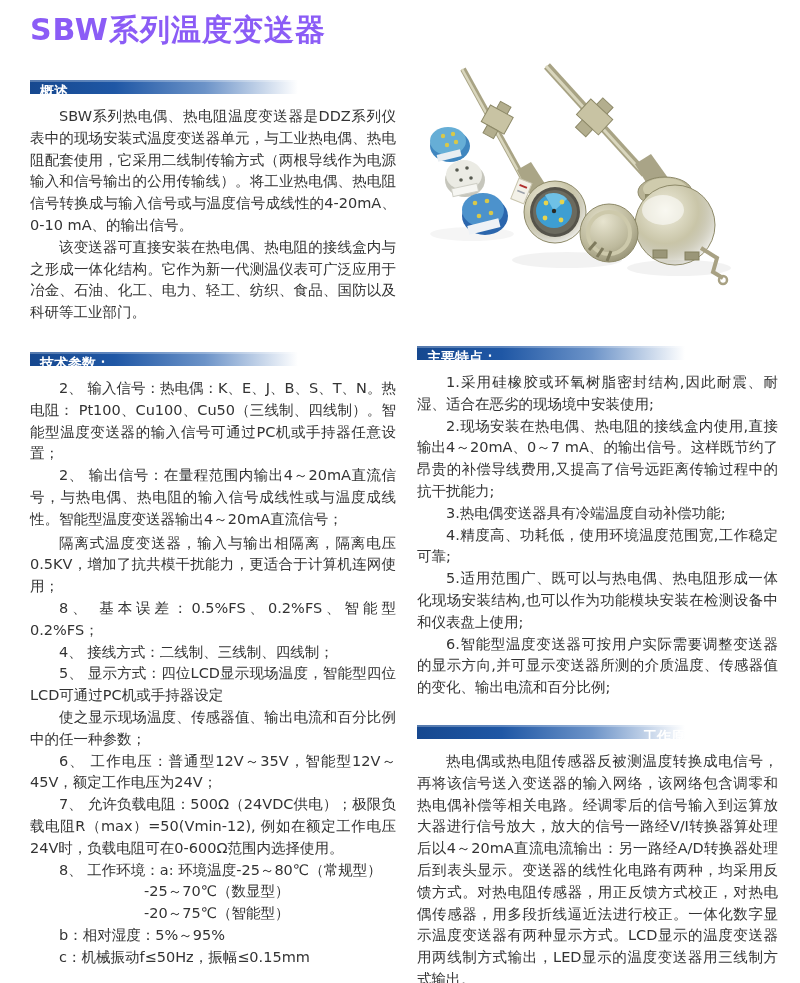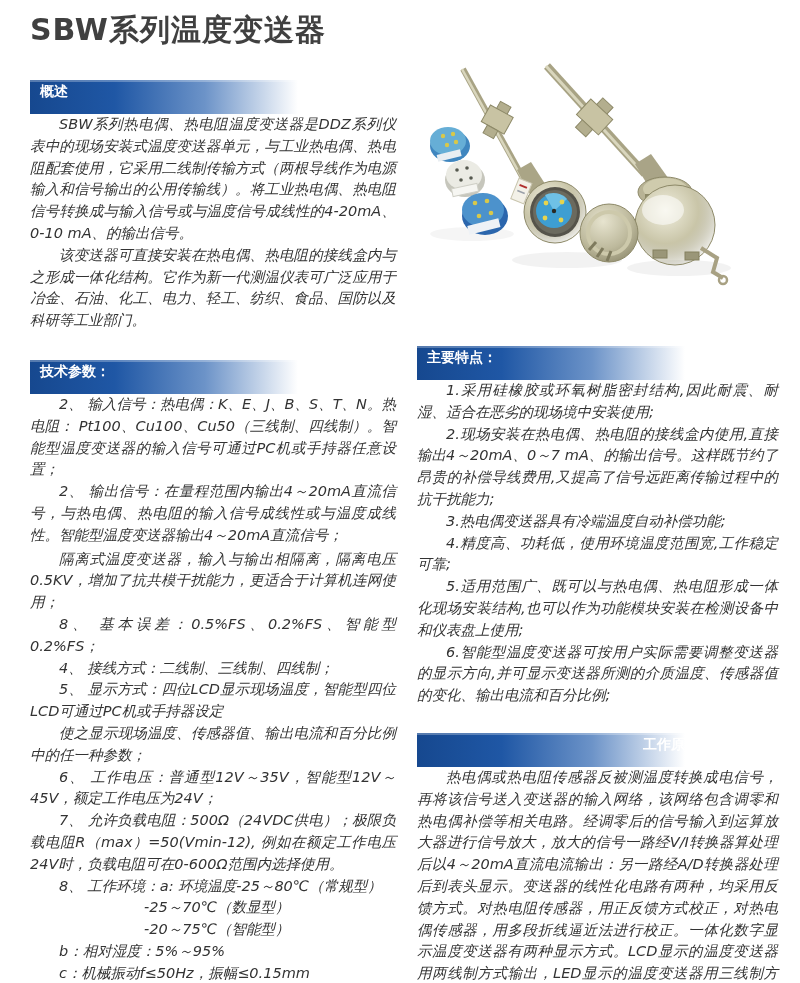--- a/index.html
+++ b/index.html
@@ -1,41 +1,41 @@
 <!DOCTYPE html>
 <html><head>
 <meta charset="utf-8">
 <style>
   * { margin:0; padding:0; box-sizing:border-box; }
   html,body { width:800px; height:983px; background:#ffffff; overflow:hidden; }
   body { position:relative; font-family:"DejaVu Sans","Liberation Sans",sans-serif; color:#333; }
 
   .title {
     position:absolute; left:30px; top:10px;
-    font-size:30px; font-weight:bold; color:#404040; letter-spacing:1px;
+    font-size:30px; font-weight:bold; color:#8b5cf6; letter-spacing:1px;
   }
 
   .col { position:absolute; }
   .col-left  { left:30px;  top:80px; width:366px; }
   .col-right { left:417px; top:52px; width:361px; }
 
   .bar {
-    width:282px; height:34px; line-height:22px;
-    padding-left:10px; 
+    width:282px; height:14px; line-height:22px;
+    padding-left:10px; margin-bottom:12px;
     font-size:14px; font-weight:bold; color:#ffffff;
     background:linear-gradient(90deg,#16488f 0%,#1f57a5 30%,#6c93c8 62%,#ffffff 95%);
     box-shadow: inset 0 2px 0 rgba(255,255,255,0.28);
   }
   .bar-tech      { margin-top:28px; }
   .bar-features  { margin-top:16px; }
   .bar-principle { margin-top:26px;text-align:right; }
 
   .para {
     font-size:14.5px; line-height:21.8px; text-align:justify;
-    text-indent:2em; color:#333;font-style:italic;
+    text-indent:2em; color:#333;
   }
   .gap-top { margin-top:2px; }
   .sub { text-indent:0; padding-left:114px; }
 
   .photo { width:361px; height:278px; position:relative; }
   .photo svg { display:block; }
 </style>
 </head>
 <body>
 

